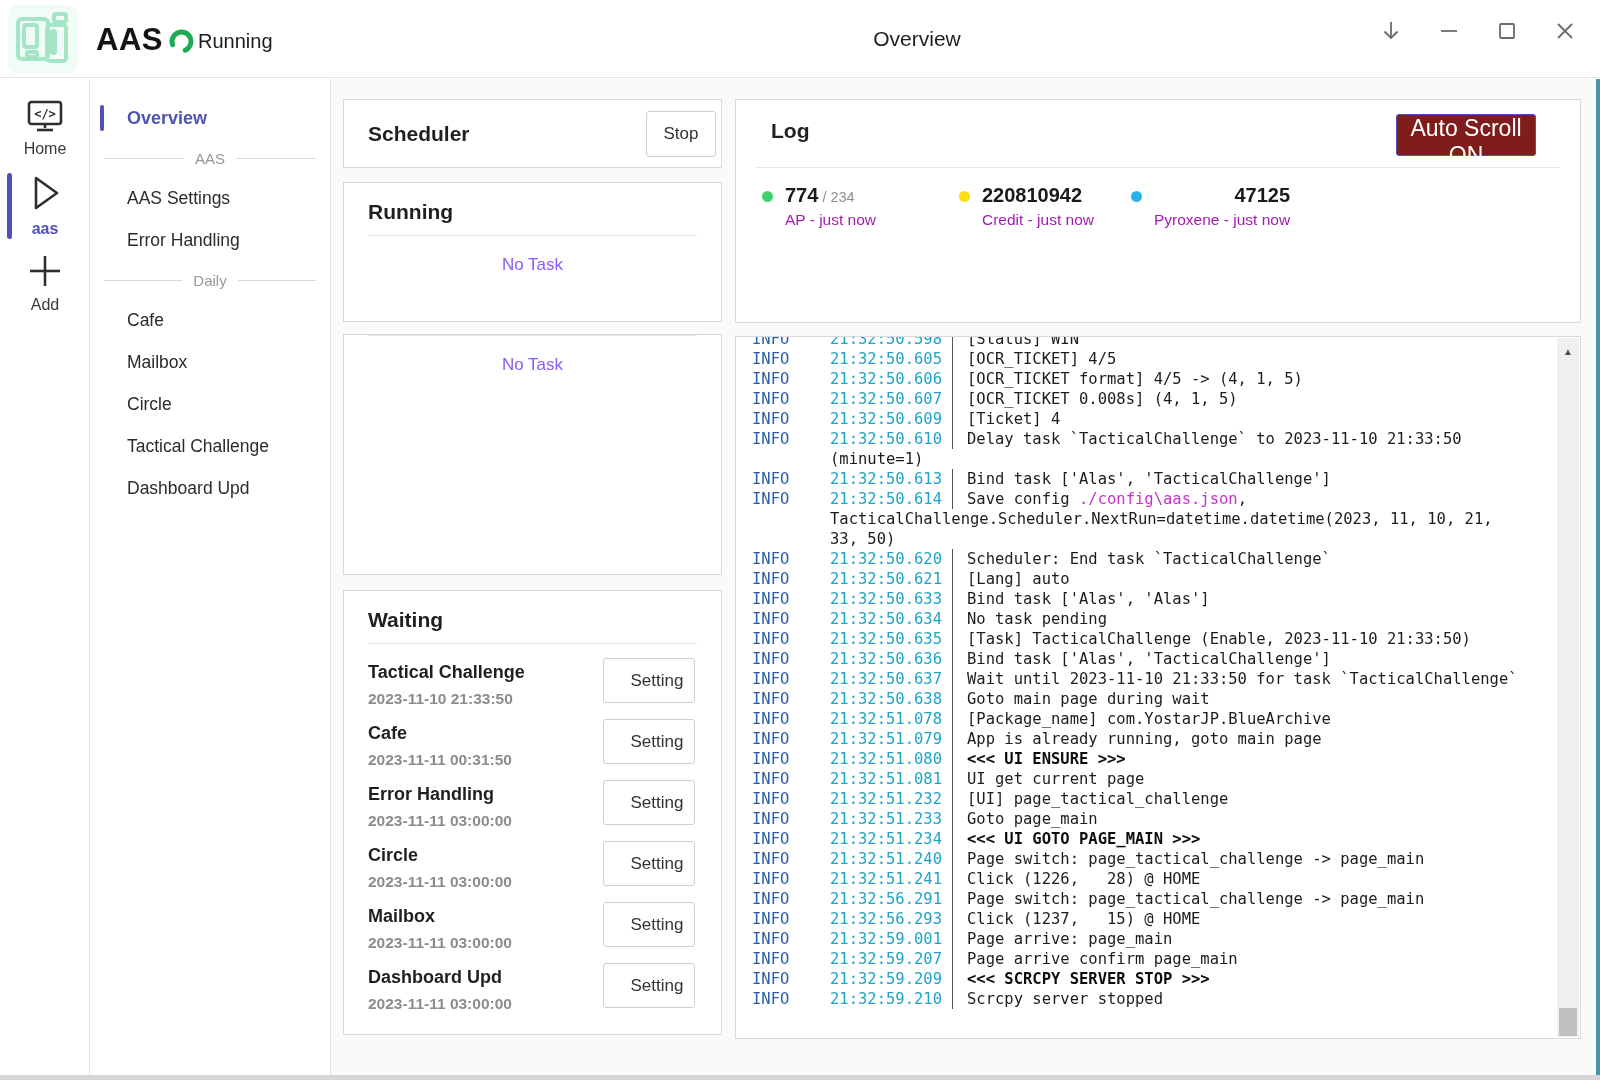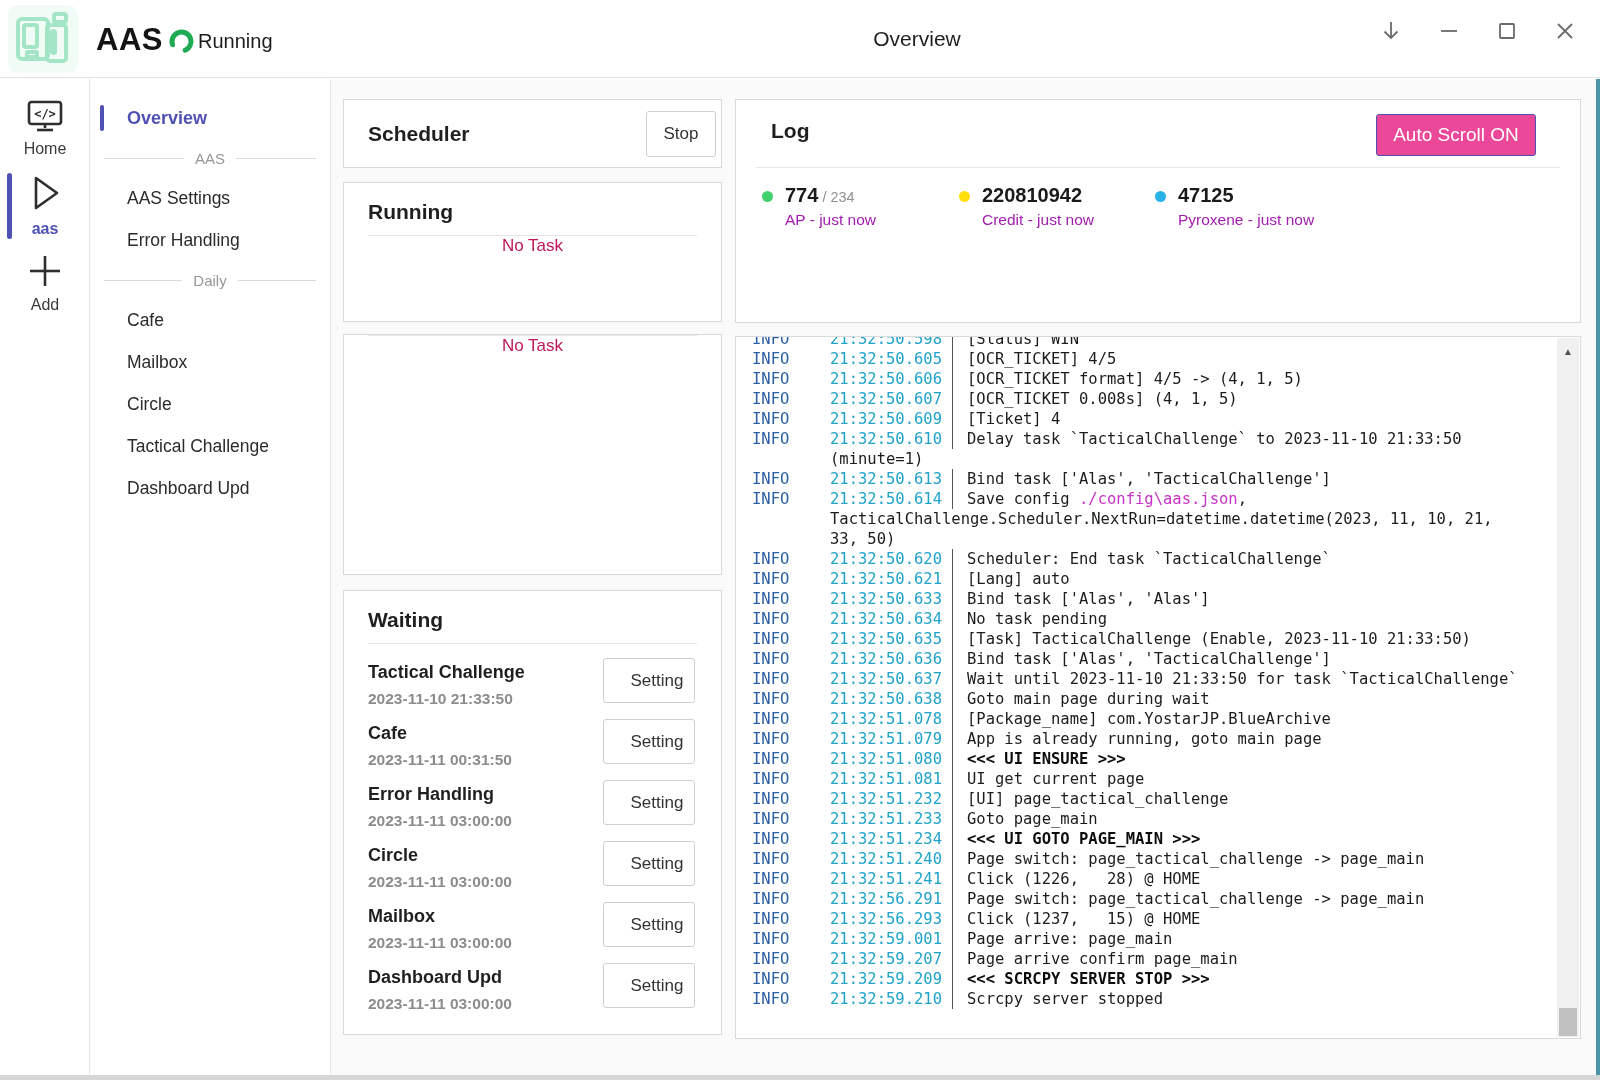--- a/index.html
+++ b/index.html
@@ -49,42 +49,42 @@
   #scheduler .card-title { flex:1; }
   .btn { background:#fff; border:1px solid #cfcfcf; border-radius:3px; font-family:"Liberation Sans",sans-serif;
     font-size:17px; color:#333; cursor:default; }
   #stop-btn { width:70px; height:46px; }
 
   
   #running { left:12px; top:103px; width:379px; height:140px; }
   #pending { left:12px; top:255px; width:379px; height:241px; }
   .card-head { padding:17px 24px 11px 24px; }
   .head-rule { height:1px; background:#e6e6e6; margin:0 24px; }
-  .no-task { text-align:center; color:#be185d; font-size:17px; }
+  .no-task { text-align:center; color:#8b5cf6; font-size:17px; margin-top:19px; }
 
   
   #waiting { left:12px; top:511px; width:379px; height:445px; }
   .wtask { position:relative; height:61px; margin:0 24px 0 24px; }
   .wtask-name { font-size:18px; font-weight:bold; color:#1f1f1f; padding-top:9px; }
   .wtask-date { font-size:15.5px; font-weight:bold; color:#8c8c8c; margin-top:7px; }
   .setting-btn { position:absolute; right:2px; top:5px; width:92px; height:45px;padding-left:16px; }
   #waiting-list { margin-top:9px; }
 
   
   #logcard { left:404px; top:20px; width:846px; height:224px; }
   #logcard .log-head { position:relative; height:67px; }
   #logcard .card-title { position:absolute; left:35px; top:19px;text-align:right; }
-  #autoscroll-btn { position:absolute; right:44px; top:14px; width:160px; height:42px;
-    background:#ec4899; border:1px solid #4f52b2; border-radius:3px; color:#fff; font-size:19px;
+  #autoscroll-btn { position:absolute; right:44px; top:14px; width:140px; height:42px;
+    background:#7f1d1d; border:1px solid #4f52b2; border-radius:3px; color:#fff; font-size:23px;
     font-family:"Liberation Sans",sans-serif; cursor:default; }
   #logcard .head-rule { margin:0 20px; }
   .stat { position:absolute; top:84px; display:flex; }
   .stat:nth-child(1) { left:26px; }
   .stat:nth-child(2) { left:223px; }
-  .stat:nth-child(3) { left:419px; }
+  .stat:nth-child(3) { left:395px;text-align:right; }
   .dot { width:11px; height:11px; border-radius:50%; margin:7px 12px 0 0; flex:none; }
   .stat-val { font-size:20px; font-weight:bold; color:#1a1a1a; }
   .stat-suffix { font-size:14.5px; color:#909090; }
   .stat-label { font-size:15.5px; color:#a21caf; margin-top:4px; }
 
   
   #logview { left:404px; top:257px; width:846px; height:703px; overflow:hidden; }
   .log-pre { position:absolute; left:0; top:0; right:23px; bottom:0; overflow:hidden; padding-left:16px;
     font-family:"DejaVu Sans Mono", monospace; font-size:15.5px; line-height:20px; }
   #log-lines { margin-top:-8px; }

